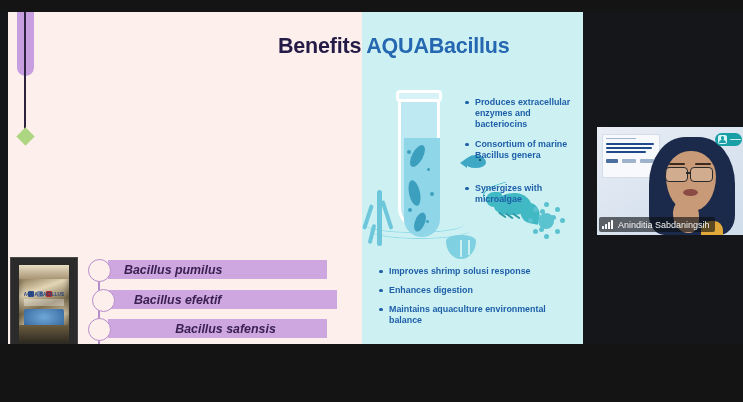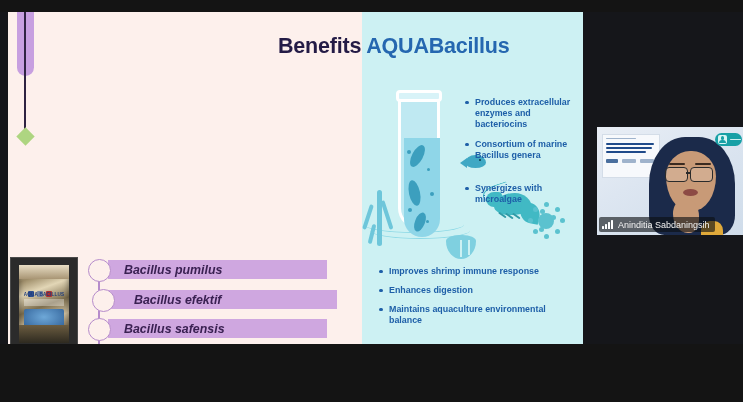--- a/index.html
+++ b/index.html
@@ -158,21 +158,21 @@
       <div class="sp-bar" style="left:20px;top:248px;width:203px;padding-left:16px;">
         <span>Bacillus pumilus</span>
       </div>
       <div class="sp-circle" style="left:0px;top:247px;"></div>
 
       <div class="sp-bar" style="left:20px;top:278px;width:203px;padding-left:26px;">
         <span>Bacillus efektif</span>
       </div>
       <div class="sp-circle" style="left:4px;top:277px;"></div>
 
-      <div class="sp-bar" style="left:20px;top:307px;width:203px;padding-left:16px;">
+      <div class="sp-bar" style="left:20px;top:307px;width:203px;padding-left:16px;justify-content:center;">
         <span>Bacillus safensis</span>
       </div>
       <div class="sp-circle" style="left:0px;top:306px;"></div>
     </div>
 
     <div style="position:absolute;left:354px;top:0;width:221px;height:332px;">
 
       <div class="waves">
         <i style="left:0;top:0;"></i>
         <i style="left:6px;top:6px;"></i>
@@ -234,21 +234,21 @@
         <div class="mol-n" style="left:12px;top:25px;"></div>
       </div>
 
       <div class="blist blist-top">
         <div class="bli">Produces extracellular enzymes and bacteriocins</div>
         <div class="bli">Consortium of marine Bacillus genera</div>
         <div class="bli" style="margin-top:22px;">Synergizes with microalgae</div>
       </div>
 
       <div class="blist blist-bottom">
-        <div class="bli">Improves shrimp immune response</div>
+        <div class="bli">Improves shrimp solusi response</div>
         <div class="bli">Enhances digestion</div>
         <div class="bli">Maintains aquaculture environmental balance</div>
       </div>
 
     </div>
   </div>
 
   <div class="video">
     <div class="vbg"></div>
 

